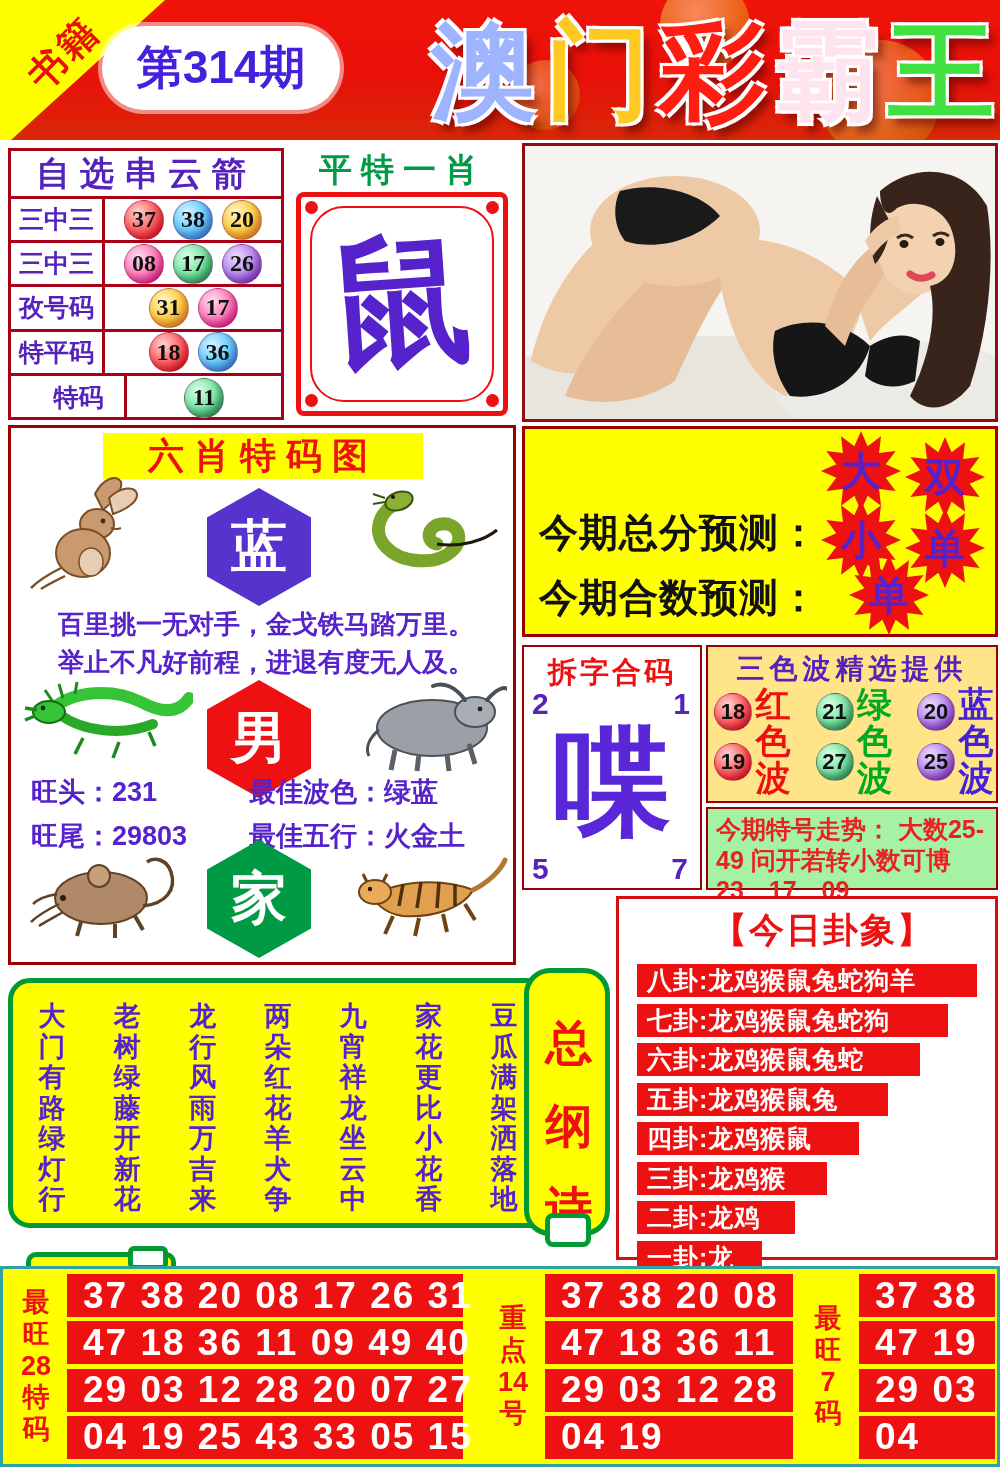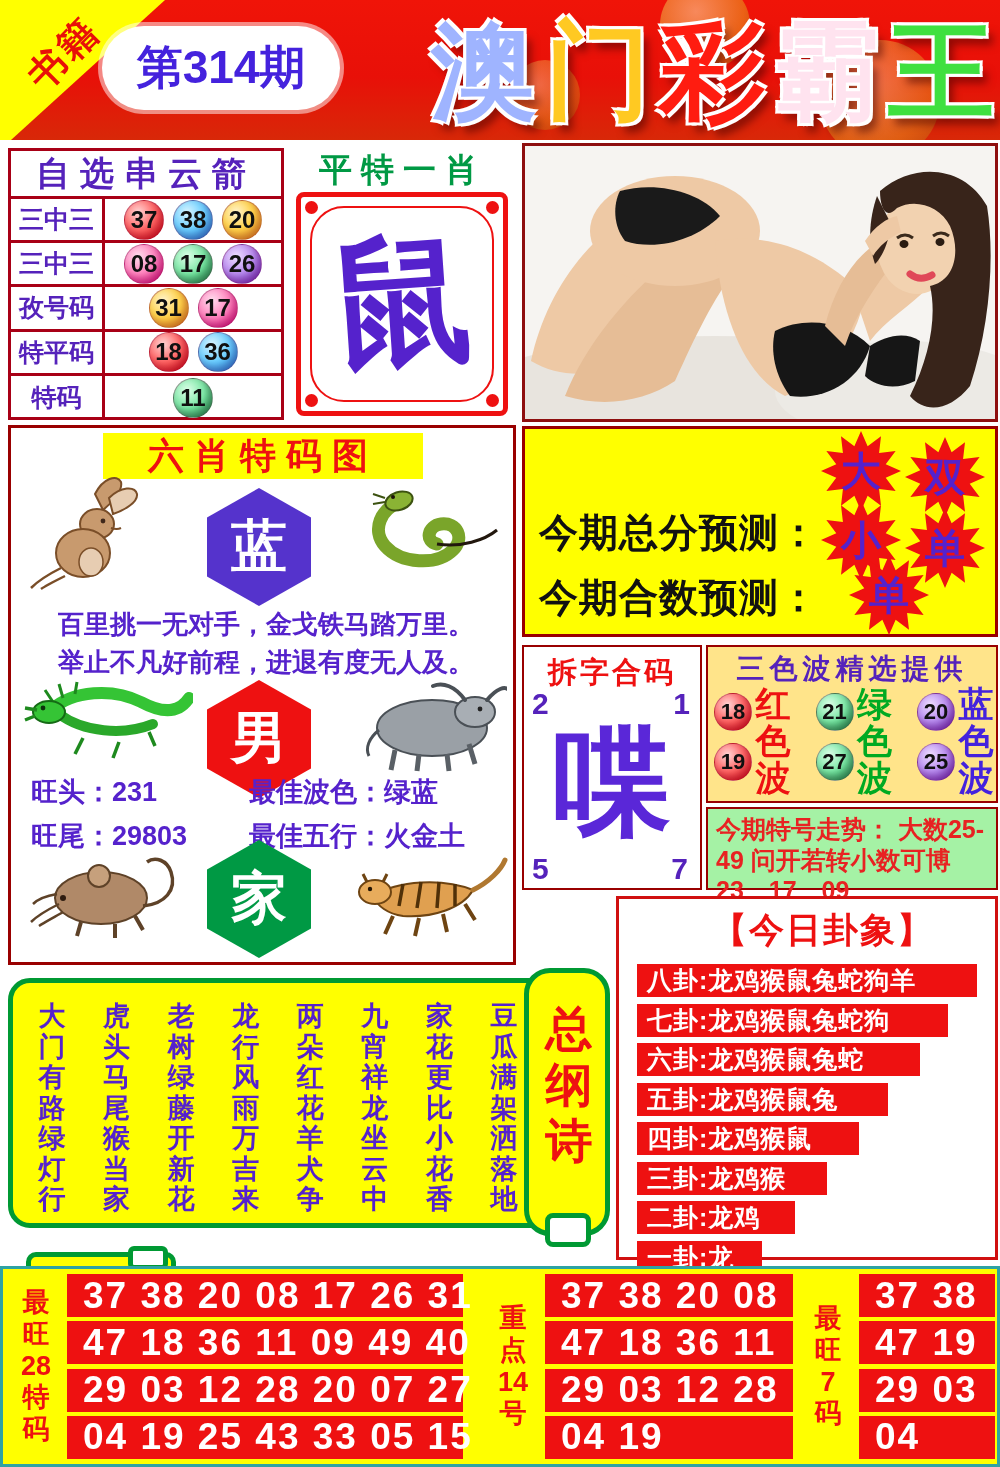--- a/index.html
+++ b/index.html
@@ -27,22 +27,22 @@
     display:flex; align-items:center; justify-content:space-between; padding:0 6px; }
   .main-title b { font-size:106px; font-weight:900; line-height:1;
     text-shadow:3px 3px 0 #ffffff,-3px -3px 0 #ffffff,3px -3px 0 #ffffff,-3px 3px 0 #ffffff, 7px 9px 8px rgba(60,0,0,.55); }
   .tc0{color:#9fb4ff;} .tc1{color:#ffc922;} .tc2{color:#ff1c10;} .tc3{color:#ffe3ef;} .tc4{color:#3fe03f;}
 
   
   .pick-table { position:absolute; left:8px; top:148px; width:276px; height:272px;
     border:3px solid #a80016; background:#fff; }
   .pick-title { height:48px; display:flex; align-items:center; justify-content:center;
     color:#5522bb; font-size:34px; font-weight:900; letter-spacing:10px; border-bottom:3px solid #a80016; }
-  .pick-row { height:44.2px; display:flex; border-bottom:3px solid #a80016; }
-  .pick-row:last-child { border-bottom:none; }
+  .pick-row { height:44.2px; display:flex; border-bottom:3px solid #a80016;font-family:Liberation Serif, serif; }
+  .pick-row:last-child { border-bottom:none;padding-left:22px; }
   .pick-label { width:94px; display:flex; align-items:center; justify-content:center;
     color:#5522bb; font-size:25px; font-weight:900; border-right:3px solid #a80016; }
   .pick-balls { flex:1; display:flex; align-items:center; justify-content:center; gap:9px; }
   .ball { width:40px; height:40px; border-radius:50%; display:flex; align-items:center; justify-content:center;
     color:#101010; font-size:24px; font-weight:900; border:1px solid rgba(110,0,60,.35);
     box-shadow:inset -3px -4px 6px rgba(90,0,60,.25); }
   .ball-red    { background:radial-gradient(circle at 35% 30%, #ffd5d5, #ff6a6a 45%, #e01010 85%); }
   .ball-blue   { background:radial-gradient(circle at 35% 30%, #d8f4ff, #6fd0ff 45%, #1888e0 85%); }
   .ball-orange { background:radial-gradient(circle at 35% 30%, #fff3cc, #ffd34d 45%, #e89010 85%); }
   .ball-pink   { background:radial-gradient(circle at 35% 30%, #ffddee, #ff88c0 45%, #e01880 85%); }
@@ -135,21 +135,21 @@
     background:#ffff00; border:5px solid #009933; border-radius:22px; }
   .scroll-roll { position:absolute; right:2px; top:0; width:86px; height:268px;
     background:#ffff00; border:5px solid #009933; border-radius:26px; }
   .scroll-roll-end { position:absolute; right:14px; bottom:-16px; width:46px; height:34px;
     background:#ffffff; border:5px solid #009933; border-radius:8px; }
   .scroll-flap { position:absolute; left:18px; bottom:-24px; width:150px; height:36px;
     background:#ffff00; border:5px solid #009933; border-radius:10px; }
   .scroll-flap-notch { position:absolute; left:120px; bottom:-6px; width:40px; height:24px;
     background:#ffffff; border:5px solid #009933; border-radius:6px; }
   .scroll-title { position:absolute; left:14px; top:28px; width:52px; color:#ee1111;
-    font-size:47px; font-weight:900; line-height:56px; word-break:break-all; text-align:center;
+    font-size:47px; font-weight:900; line-height:83px; word-break:break-all; text-align:center;
     font-family:"DejaVu Serif", serif; }
   .poem-cols { position:absolute; left:24px; top:18px; width:482px; height:218px;
     display:flex; justify-content:space-between; }
   .poem-col { width:30px; color:#5522cc; font-size:27px; font-weight:900; line-height:30.5px;
     word-break:break-all; text-align:center; font-family:"DejaVu Serif", serif; }
 
   
   .bottom { position:absolute; left:0; top:1266px; width:1000px; height:201px;
     background:#ffff00; border:3px solid #2fa3a3; }
   .hot-label { position:absolute; top:0; bottom:0; display:flex; flex-direction:column;
@@ -503,21 +503,20 @@
         </div>
     </div>
   </div>
 
   <div class="scroll">
     <div class="scroll-flap"></div>
     <div class="scroll-flap-notch"></div>
     <div class="scroll-body">
       <div class="poem-cols">
         <div class="poem-col">大门有路绿灯行</div>
-        <div class="poem-col">虎头马尾猴当家</div>
         <div class="poem-col">老树绿藤开新花</div>
         <div class="poem-col">龙行风雨万吉来</div>
         <div class="poem-col">两朵红花羊犬争</div>
         <div class="poem-col">九宵祥龙坐云中</div>
         <div class="poem-col">家花更比小花香</div>
         <div class="poem-col">豆瓜满架洒落地</div>
       </div>
     </div>
     <div class="scroll-roll">
       <div class="scroll-title">总纲诗</div>

